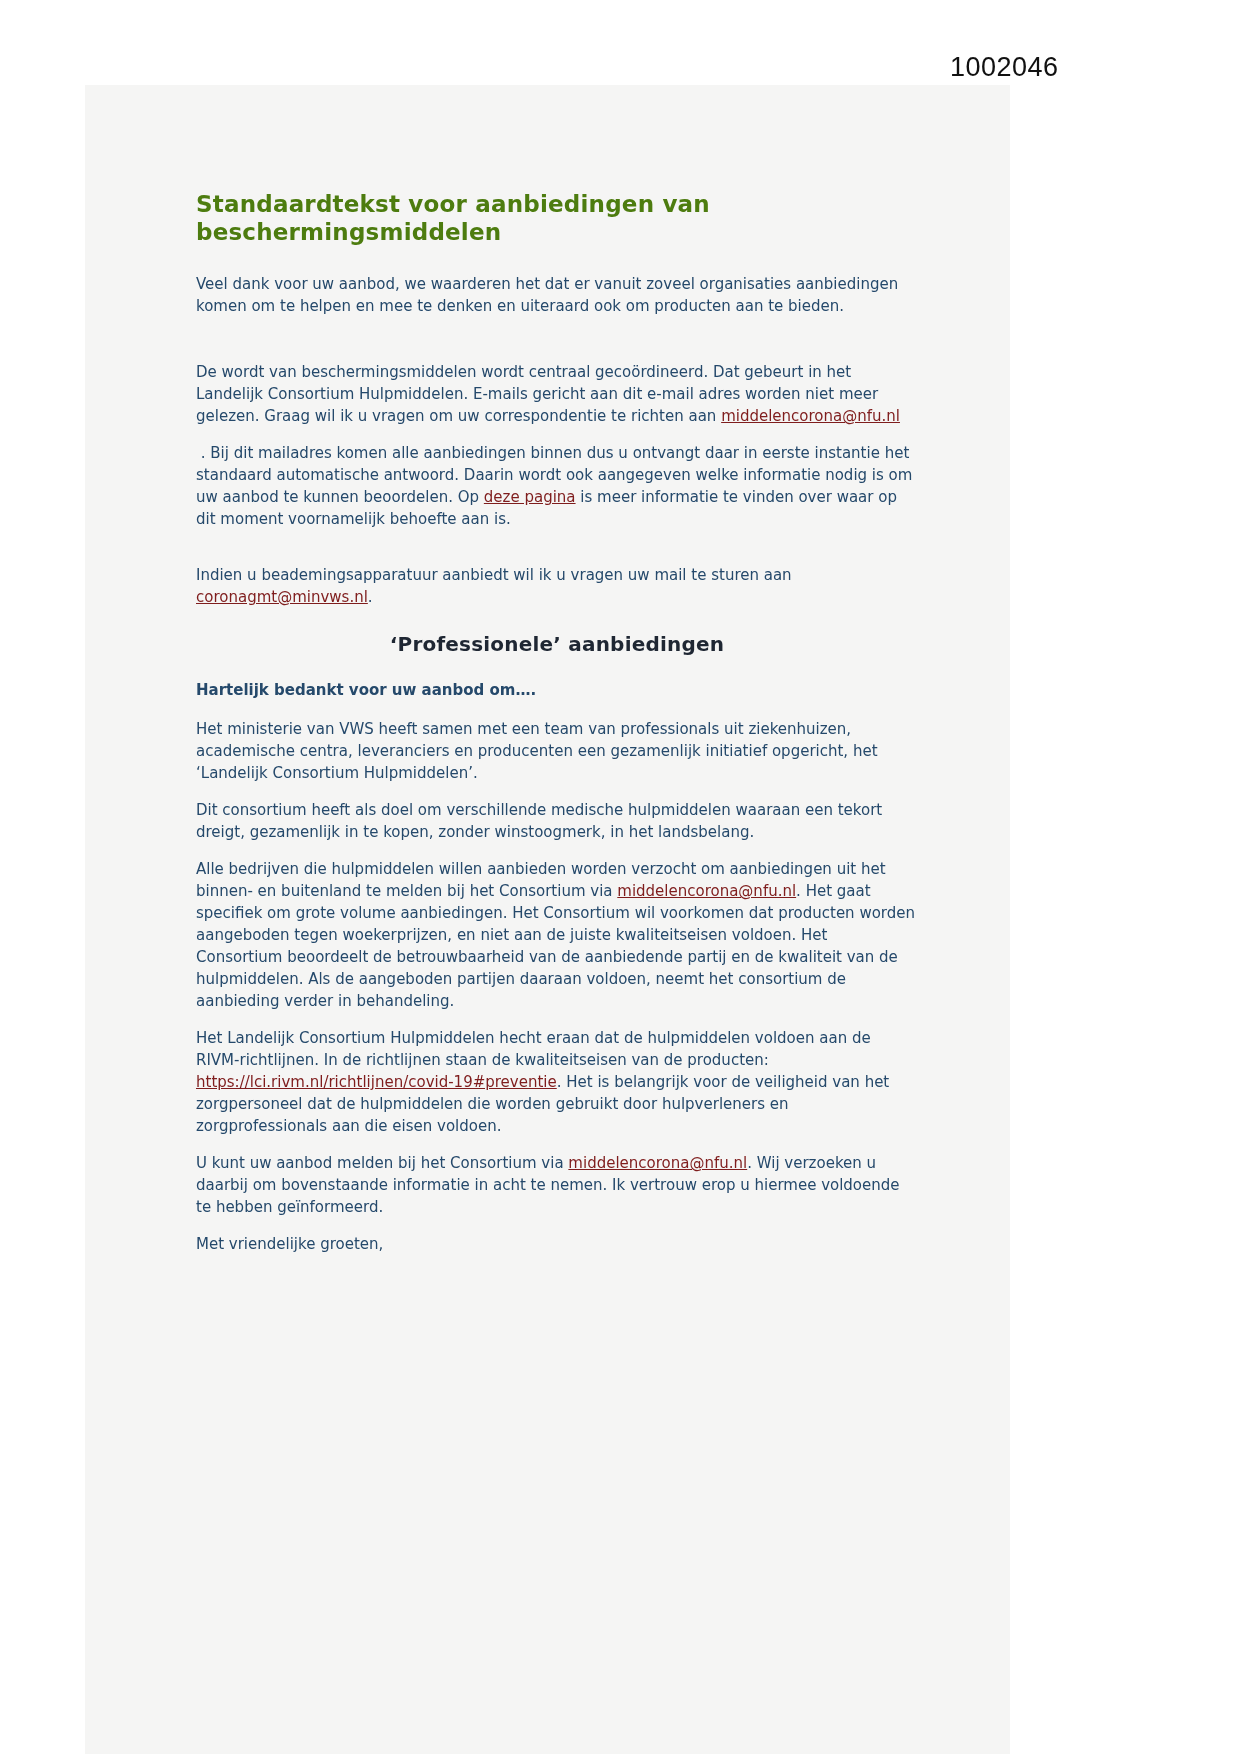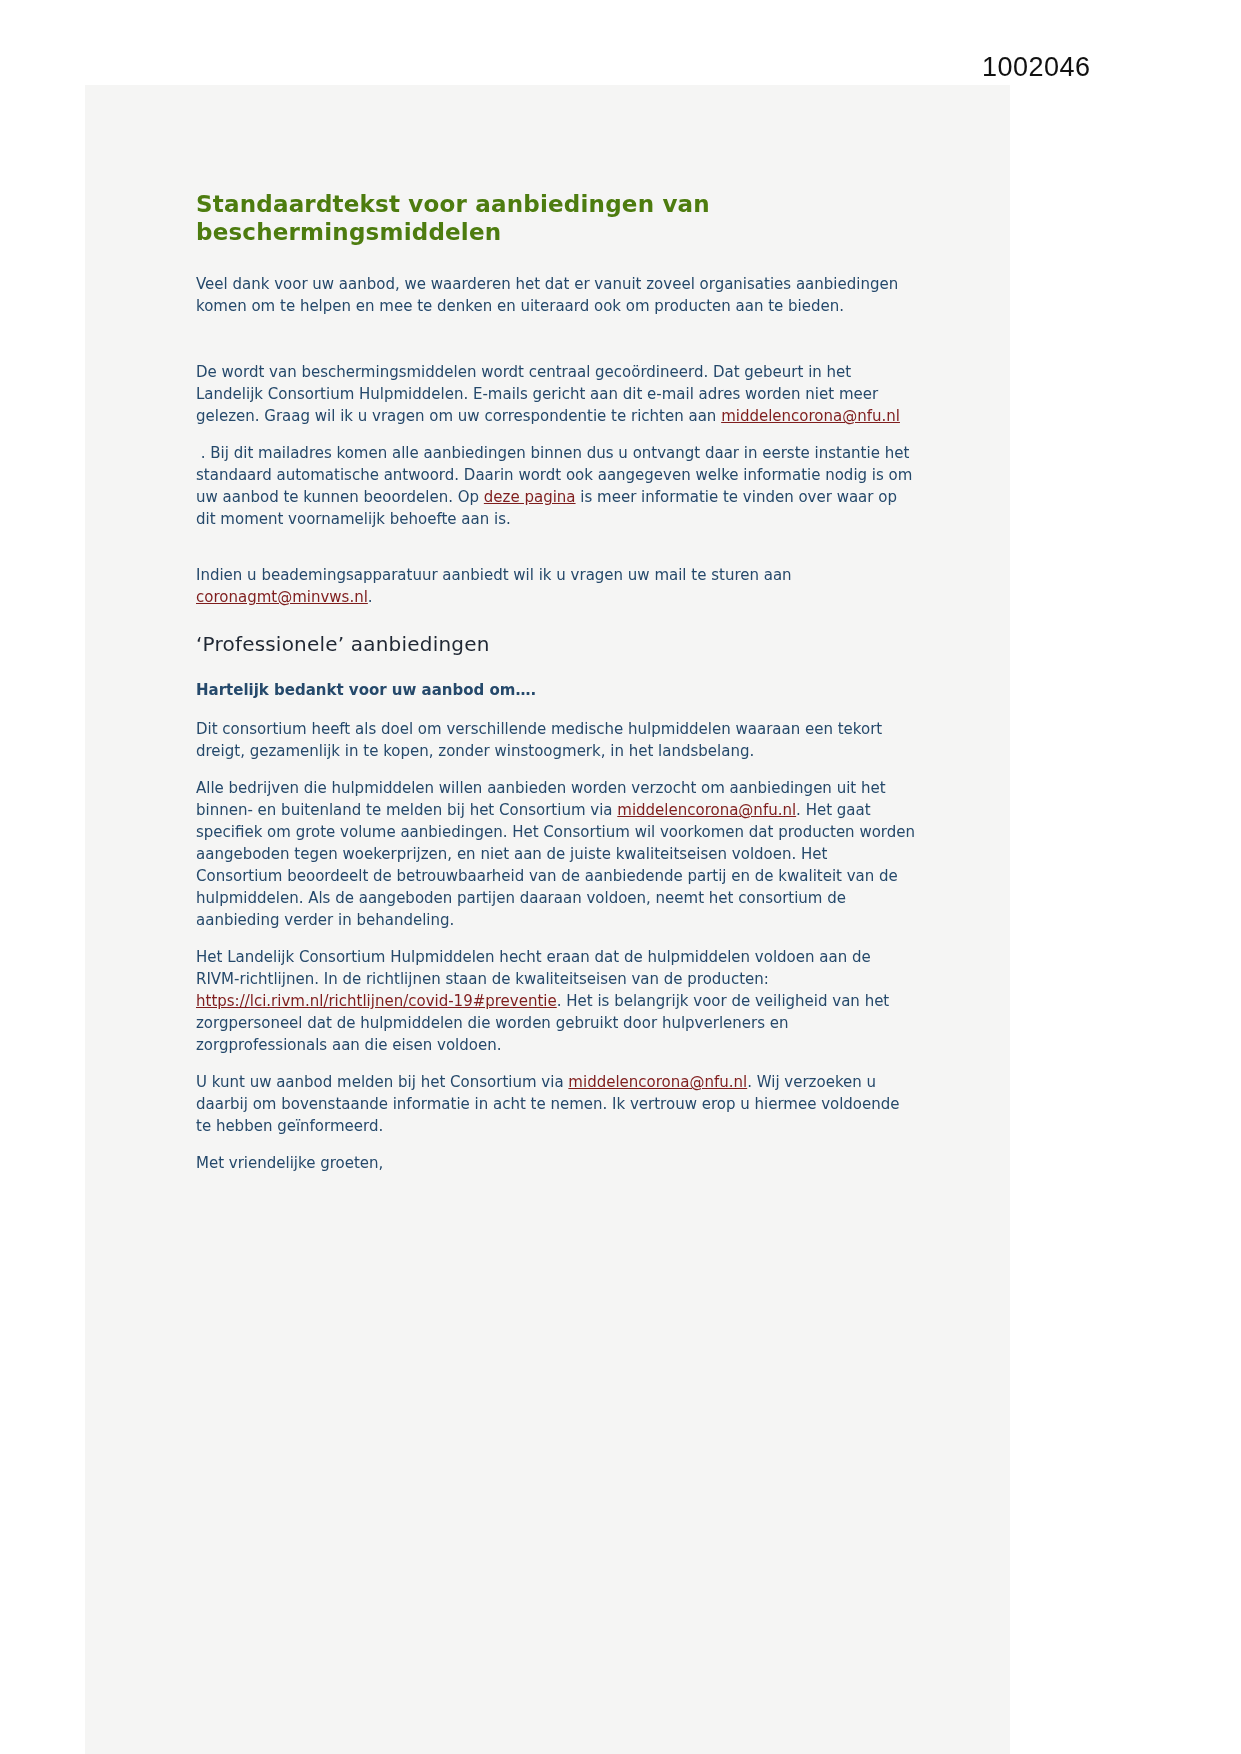--- a/index.html
+++ b/index.html
@@ -17,21 +17,21 @@
   .scan-shade {
     position: absolute;
     left: 85px;
     top: 85px;
     width: 925px;
     height: 1669px;
     background: #f5f5f4;
   }
   .doc-number {
     position: absolute;
-    left: 982px;
+    left: 950px;
     top: 52px;
     font-size: 27px;
     color: #111111;
     letter-spacing: 0.5px;
     font-family: "Liberation Sans", sans-serif;
   }
   .content {
     position: absolute;
     left: 196px;
     top: 190px;
@@ -45,23 +45,24 @@
     font-size: 23px;
     line-height: 28px;
     font-weight: bold;
     color: #4d7c0f;
     letter-spacing: 0.2px;
   }
   h2.section {
     margin: 0 0 23px 0;
     font-size: 20px;
     line-height: 24px;
-    font-weight: normal;
+    font-weight: bold;
     color: #1f2733;
     letter-spacing: 0.2px;
+    text-align: center;
   }
   p.para {
     margin: 0 0 15px 0;
     overflow-wrap: break-word;
   }
   p.mb-xl { margin-bottom: 44px; }
   p.mb-lg { margin-bottom: 34px; }
   p.mb-md { margin-bottom: 24px; }
   p.mb-sm { margin-bottom: 17px; font-weight: bold; }
   strong { font-weight: normal; color: inherit; }
@@ -91,20 +92,21 @@
     <p class="para"><span>De wordt van </span><strong>beschermingsmiddelen</strong><span> wordt centraal gecoördineerd. Dat gebeurt in het Landelijk Consortium Hulpmiddelen. E-mails gericht aan dit e-mail adres worden niet meer gelezen. Graag wil ik u vragen om uw correspondentie te richten aan </span><a class="link">middelencorona@nfu.nl</a></p>
 
     <p class="para mb-lg"><span>&nbsp;. Bij dit mailadres komen alle aanbiedingen binnen dus u ontvangt daar in eerste instantie het standaard automatische antwoord. Daarin wordt ook aangegeven welke informatie nodig is om uw aanbod te kunnen beoordelen. Op </span><a class="link">deze pagina</a><span> is meer informatie te vinden over waar op dit moment voornamelijk behoefte aan is.</span></p>
 
     <p class="para mb-md"><span>Indien u </span><strong>beademingsapparatuur</strong><span> aanbiedt wil ik u vragen uw mail te sturen aan </span><a class="link">coronagmt@minvws.nl</a><span>.</span></p>
 
     <h2 class="section">‘Professionele’ aanbiedingen</h2>
 
     <p class="para mb-sm"><span>Hartelijk bedankt voor uw aanbod om….</span></p>
 
+    <p class="para"><span>Het ministerie van VWS heeft samen met een team van professionals uit ziekenhuizen, academische centra, leveranciers en producenten een gezamenlijk initiatief opgericht, het ‘Landelijk Consortium Hulpmiddelen’.</span></p>
 
     <p class="para"><span>Dit consortium heeft als doel om verschillende medische hulpmiddelen waaraan een tekort dreigt, gezamenlijk in te kopen, zonder winstoogmerk, in het landsbelang.</span></p>
 
     <p class="para"><span>Alle bedrijven die hulpmiddelen willen aanbieden worden verzocht om aanbiedingen uit het binnen- en buitenland te melden bij het Consortium via </span><a class="link">middelencorona@nfu.nl</a><span>. Het gaat specifiek om grote volume aanbiedingen. Het Consortium wil voorkomen dat producten worden aangeboden tegen woekerprijzen, en niet aan de juiste kwaliteitseisen voldoen. Het Consortium beoordeelt de betrouwbaarheid van de aanbiedende partij en de kwaliteit van de hulpmiddelen. Als de aangeboden partijen daaraan voldoen, neemt het consortium de aanbieding verder in behandeling.</span></p>
 
     <p class="para"><span>Het Landelijk Consortium Hulpmiddelen hecht eraan dat de hulpmiddelen voldoen aan de RIVM-richtlijnen. In de richtlijnen staan de kwaliteitseisen van de producten: </span><a class="link">https://lci.rivm.nl/richtlijnen/covid-19#preventie</a><span>. Het is belangrijk voor de veiligheid van het zorgpersoneel dat de hulpmiddelen die worden gebruikt door hulpverleners en zorgprofessionals aan die eisen voldoen.</span></p>
 
 
     <p class="para"><span>U kunt uw aanbod melden bij het Consortium via </span><a class="link">middelencorona@nfu.nl</a><span>. Wij verzoeken u daarbij om bovenstaande informatie in acht te nemen. Ik vertrouw erop u hiermee voldoende te hebben geïnformeerd.</span></p>
 

